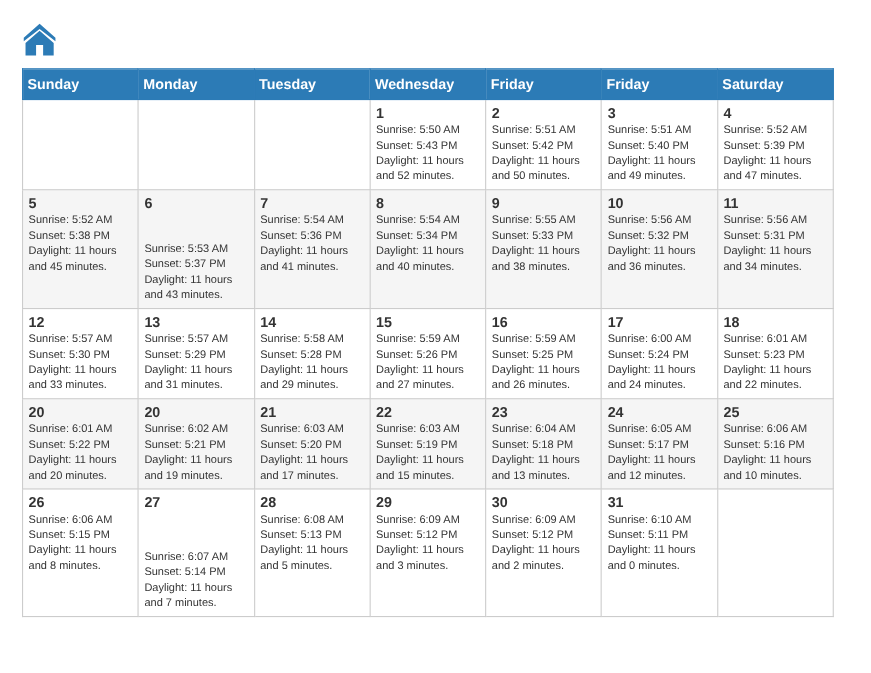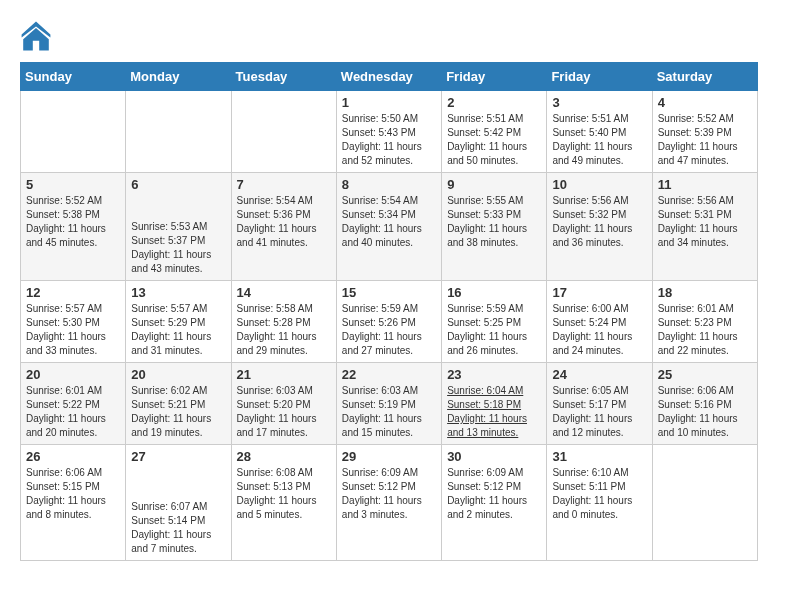--- a/index.html
+++ b/index.html
@@ -282,21 +282,21 @@
           </td>
           <td>
             <span class="day-num">22</span>
             <div class="cell-text" style="white-space: pre-line;">Sunrise: 6:03 AM
 Sunset: 5:19 PM
 Daylight: 11 hours
 and 15 minutes.</div>
           </td>
           <td>
             <span class="day-num">23</span>
-            <div class="cell-text" style="white-space: pre-line; text-decoration: underline;">Sunrise: 6:04 AM
+            <div class="cell-text" style="white-space: pre-line;">Sunrise: 6:04 AM
 Sunset: 5:18 PM
 Daylight: 11 hours
 and 13 minutes.</div>
           </td>
           <td>
             <span class="day-num">24</span>
             <div class="cell-text" style="white-space: pre-line;">Sunrise: 6:05 AM
 Sunset: 5:17 PM
 Daylight: 11 hours
 and 12 minutes.</div>

